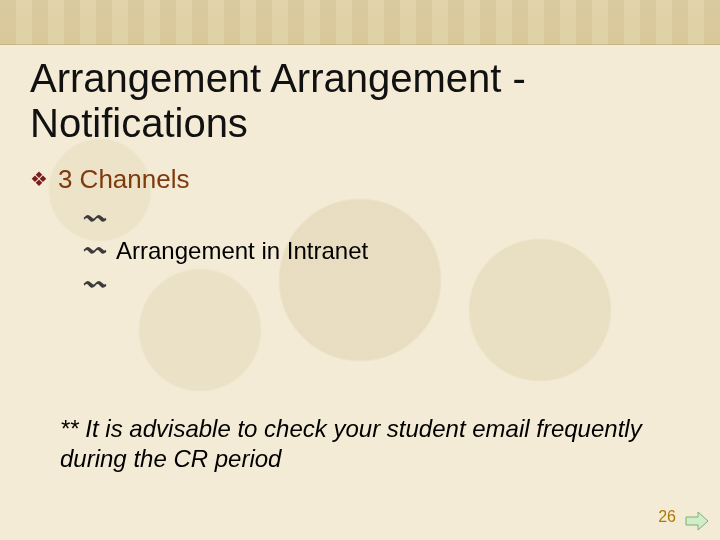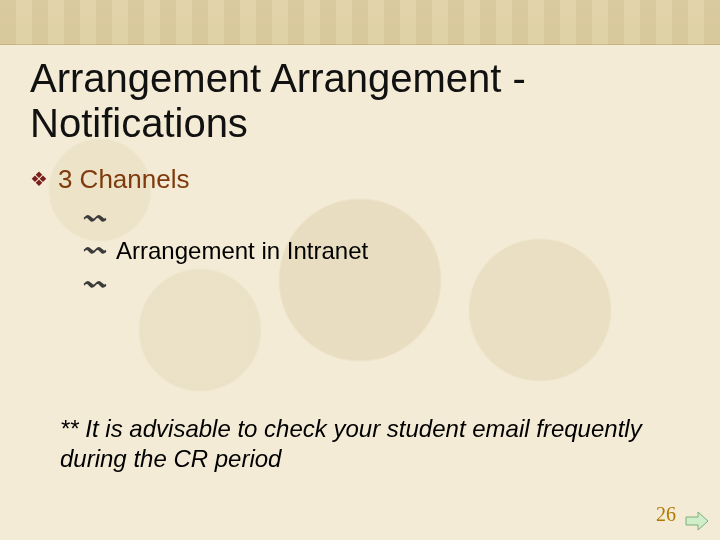--- a/index.html
+++ b/index.html
@@ -61,21 +61,21 @@
   }
   .lvl2 .bullet{
     color:#3b3b3b;font-size:22px;line-height:30px;
   }
   .note{
     position:absolute;left:10px;bottom:46px;right:30px;
     font-size:24px;font-style:italic;line-height:1.25;margin-left:20px;
   }
   .pagenum{
     position:absolute;right:44px;bottom:14px;
-    font-size:20px;color:#b07a00;font-family:Liberation Serif, serif;
+    font-size:16px;color:#b07a00;
   }
   .arrow-next{
     position:absolute;right:10px;bottom:8px;
     width:26px;height:22px;
   }
   .arrow-next svg{display:block}
 </style>
 </head>
 <body>
 

